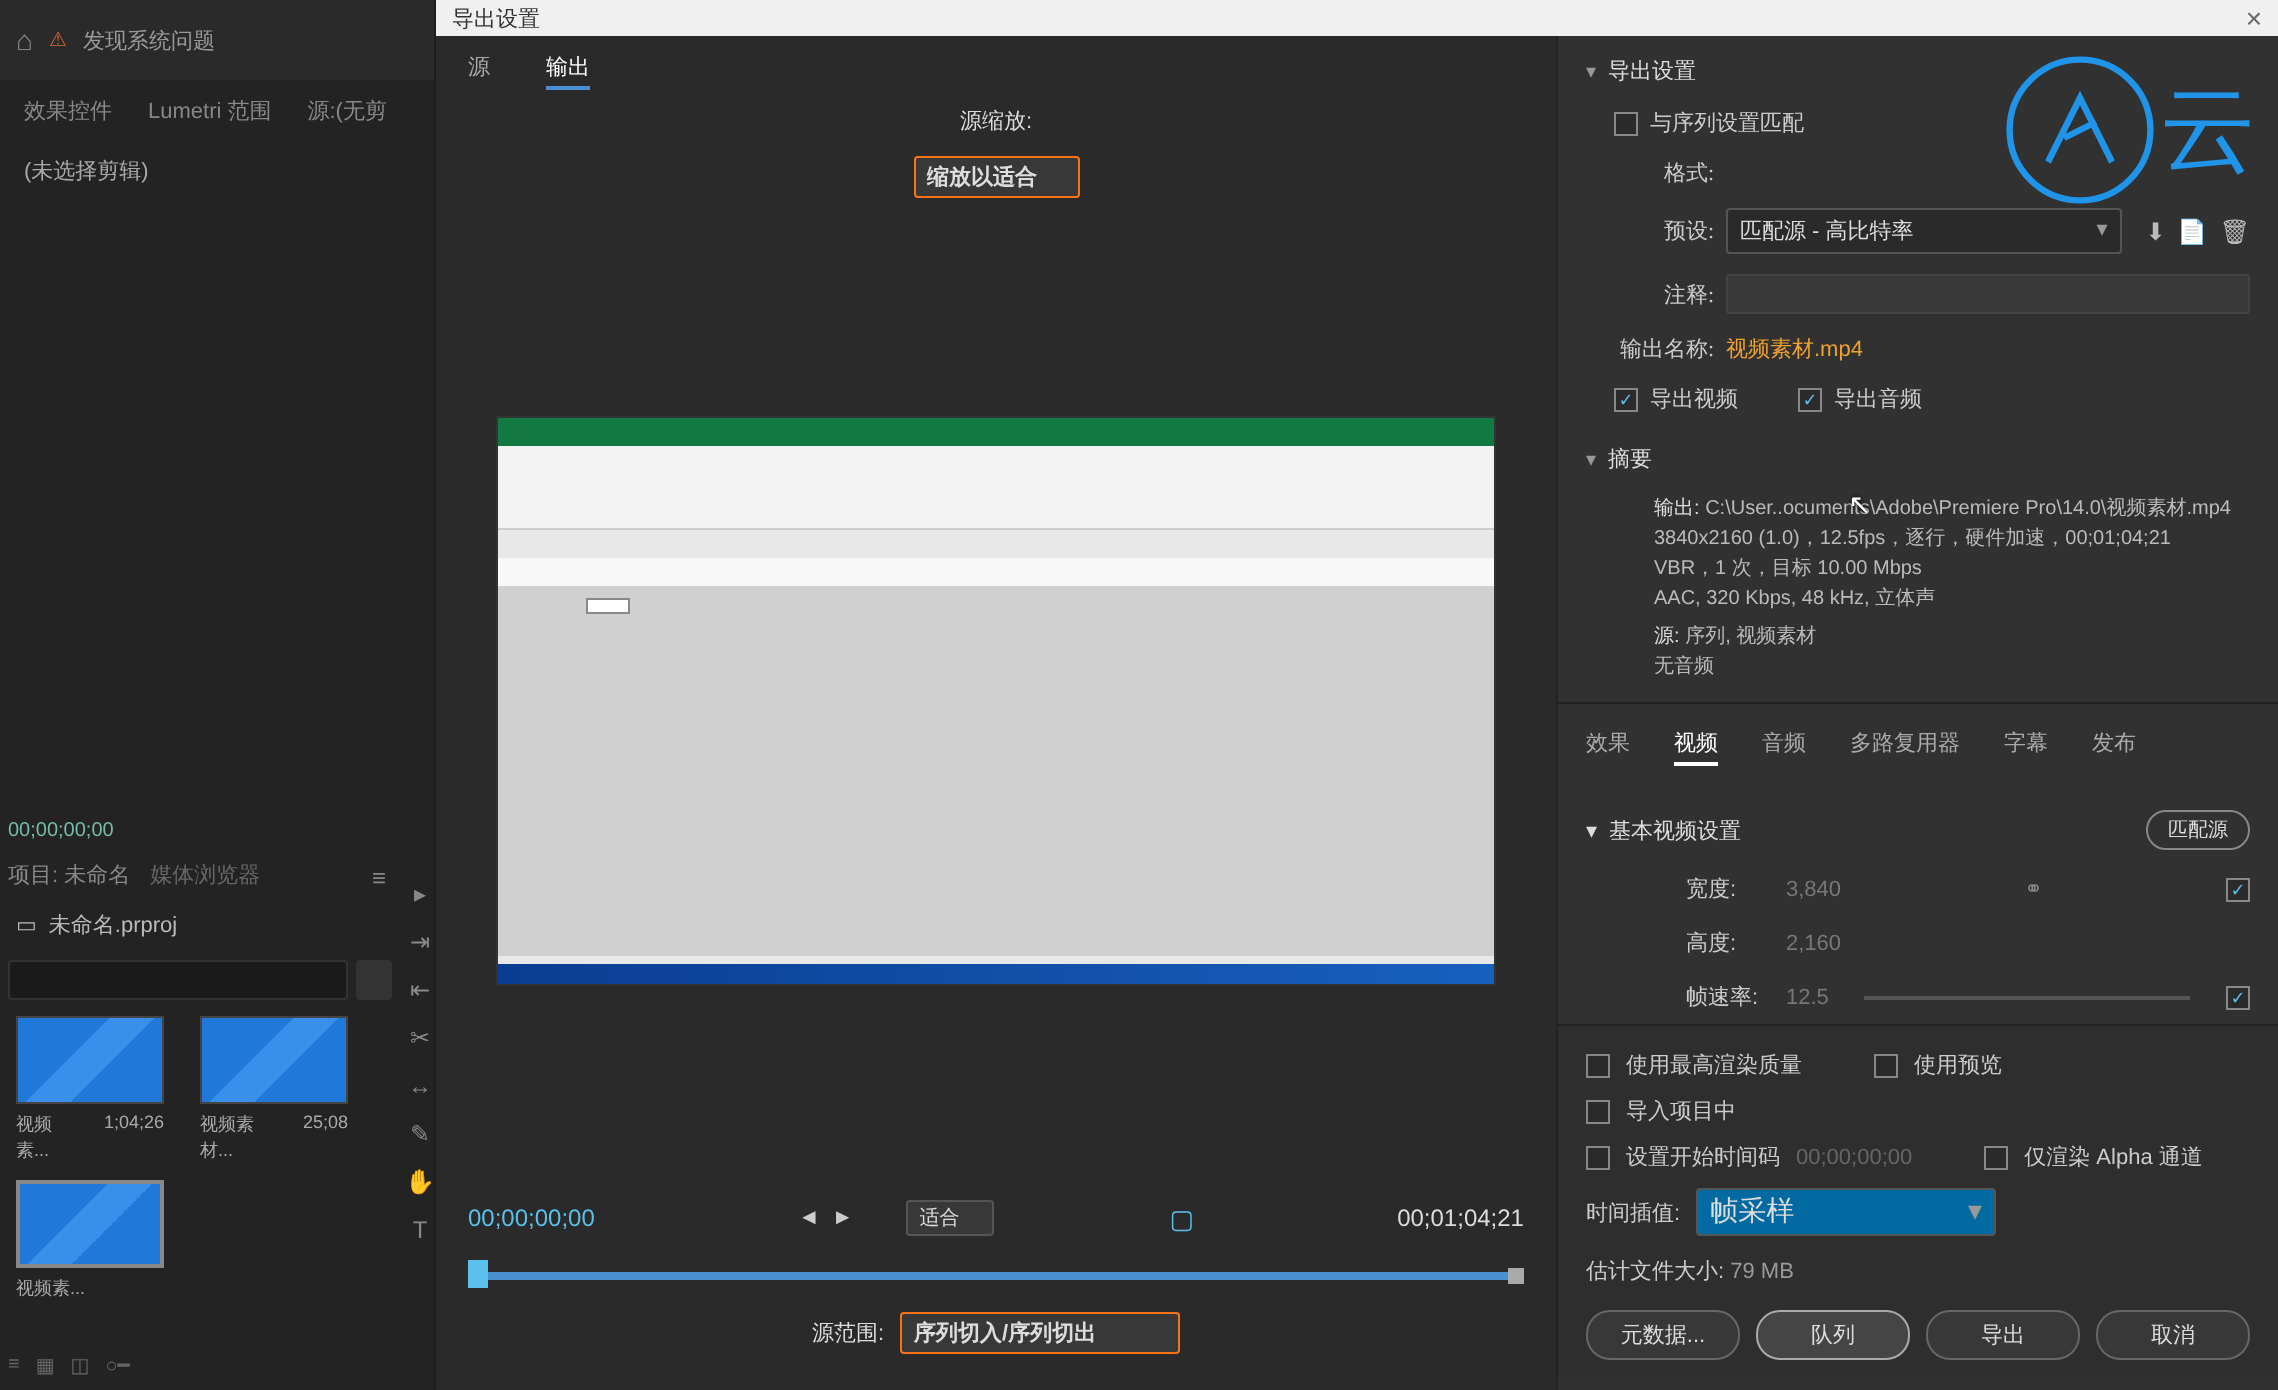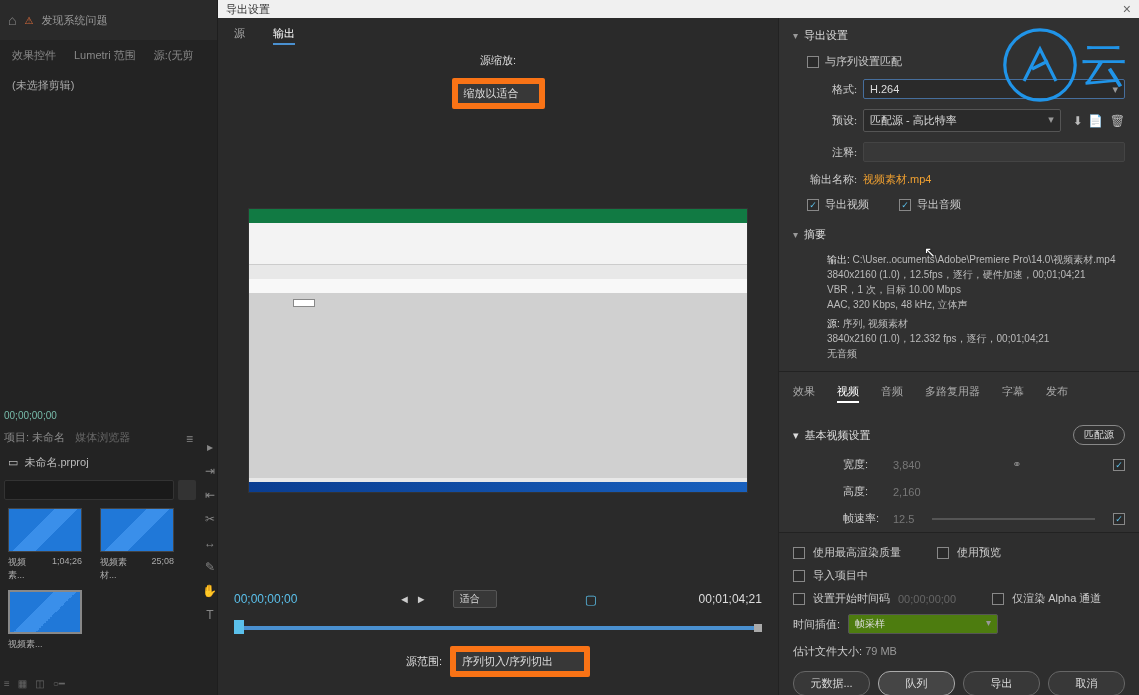--- a/index.html
+++ b/index.html
@@ -35,21 +35,21 @@
 .dlg-title { height: 18px; background: #f0f0f0; color: #333; font-size: 11px; padding: 2px 8px; display: flex; justify-content: space-between; align-items: center; }
 .dlg-title-x { font-size: 14px; color: #666; cursor: pointer; }
 .dlg-body { display: flex; height: calc(100% - 18px); }
 
 
 .preview-panel { width: 560px; background: #2a2a2a; display: flex; flex-direction: column; }
 .src-tabs { display: flex; gap: 28px; padding: 8px 16px 4px; font-size: 11px; }
 .src-tabs span { color: #aaa; cursor: pointer; }
 .src-tabs .active { color: #fff; border-bottom: 2px solid #4a90d0; padding-bottom: 2px; }
 .scale-row { display: flex; align-items: center; gap: 10px; padding: 4px 16px 10px; font-size: 11px; color: #ddd; flex-direction: column; }
-.scale-dd { background: #383838; border: 6px solid #f97316; color: #ddd; padding: 2px 20px 2px 6px; font-size: 11px; border-radius: 2px; }
+.scale-dd { background: #383838; border: 1px solid #f97316; color: #ddd; padding: 2px 20px 2px 6px; font-size: 11px; border-radius: 2px; font-weight: bold; }
 .preview-area { flex: 1; display: flex; align-items: center; justify-content: center; padding: 10px; }
 .preview-img { width: 500px; height: 285px; background: #e8e8e8; border: 1px solid #333; position: relative; }
 .excel-top { height: 14px; background: #117a43; }
 .excel-ribbon { height: 42px; background: #f3f3f3; border-bottom: 1px solid #ccc; }
 .excel-sheet { position: absolute; top: 70px; left: 0; right: 0; bottom: 14px; background: #d0d0d0; }
 .excel-sheet::before { content:''; position:absolute; left:0; top:0; right:0; height:14px; background:#f8f8f8; }
 .excel-cell { position:absolute; top:20px; left:44px; width:22px; height:8px; background:#fff; border:1px solid #888; }
 .excel-taskbar { position:absolute; bottom:0; left:0; right:0; height:10px; background: linear-gradient(90deg, #0a3d91 0%, #1860be 100%); }
 .preview-time-row { display: flex; align-items: center; padding: 8px 16px; gap: 8px; }
 .time-left { color: #5bc0eb; font-size: 12px; }
@@ -89,21 +89,21 @@
 .vs-row { display:flex; align-items:center; padding:6px 0 6px 50px; gap:10px; font-size:11px; }
 .vs-row .lbl { width:40px; color:#ccc; }
 .vs-row .val { color:#777;text-align:right; }
 .link-icon { color:#888; font-size:11px; margin-left:auto; }
 .endchk { margin-left:auto; }
 .slider-placeholder { flex:1; height:2px; background:#555; margin:0 8px; }
 
 
 .bottom-opts { border-top:1px solid #222; padding:8px 14px; background:#2e2e2e; }
 .bo-row { display:flex; align-items:center; gap:8px; padding:4px 0; font-size:11px; color:#ccc; }
-.bo-dd { width:150px; background:#4d7c0f; border:1px solid #555; color:#ddd; padding:2px 6px; font-size:10px; border-radius:2px; position:relative; }
+.bo-dd { width:150px; background:#0369a1; border:1px solid #555; color:#ddd; padding:2px 6px; font-size:14px; border-radius:2px; position:relative; }
 .bo-dd::after { content:'▾'; position:absolute; right:6px; color:#999; }
 .est-size { font-size:11px; color:#ccc; padding:6px 0; }
 .btn-row { display:flex; gap:8px; padding-top:6px; }
 .btn { flex:1; border:1px solid #666; border-radius:12px; padding:4px 0; text-align:center; color:#ddd; font-size:11px; cursor:pointer; background:#383838; }
 .btn.primary { border-color:#aaa; background:#454545; }
 
 
 .watermark { position:absolute; right:0; top:20px; width:150px; height:90px; pointer-events:none; color:#2094e8; font-size:48px; display:flex; align-items:center; justify-content:center; overflow:hidden; }
 .watermark svg { stroke:#2094e8; fill:none; stroke-width:4; }
 
@@ -230,21 +230,20 @@
       <div class="sec-header">
         <span class="chev">▾</span>
         <span>导出设置</span>
       </div>
       <div class="row">
         <span class="chk"></span>
         <span>与序列设置匹配</span>
       </div>
       <div class="row">
         <span class="row-label">格式:</span>
-        <div class="dd">H.264</div>
       </div>
       <div class="row">
         <span class="row-label">预设:</span>
         <div class="dd-plain">匹配源 - 高比特率</div>
         <div class="icon-row">
           <span>⬇</span>
           <span>📄</span>
           <span>🗑</span>
         </div>
       </div>
@@ -266,21 +265,20 @@
       <div class="sec-header">
         <span class="chev">▾</span>
         <span>摘要</span>
       </div>
       <div class="summary-block">
         <div><span class="summary-label">输出:</span> <span>C:\User..ocuments\Adobe\Premiere Pro\14.0\视频素材.mp4</span></div>
         <div>3840x2160 (1.0)，12.5fps，逐行，硬件加速，00;01;04;21</div>
         <div>VBR，1 次，目标 10.00 Mbps</div>
         <div>AAC, 320 Kbps, 48 kHz, 立体声</div>
         <div style="margin-top:4px"><span class="summary-label">源:</span> <span>序列, 视频素材</span></div>
-        <div>3840x2160 (1.0)，12.332 fps，逐行，00;01;04;21</div>
         <div>无音频</div>
       </div>
 
       <div class="sub-tabs">
         <span>效果</span>
         <span class="active">视频</span>
         <span>音频</span>
         <span>多路复用器</span>
         <span>字幕</span>
         <span>发布</span>

